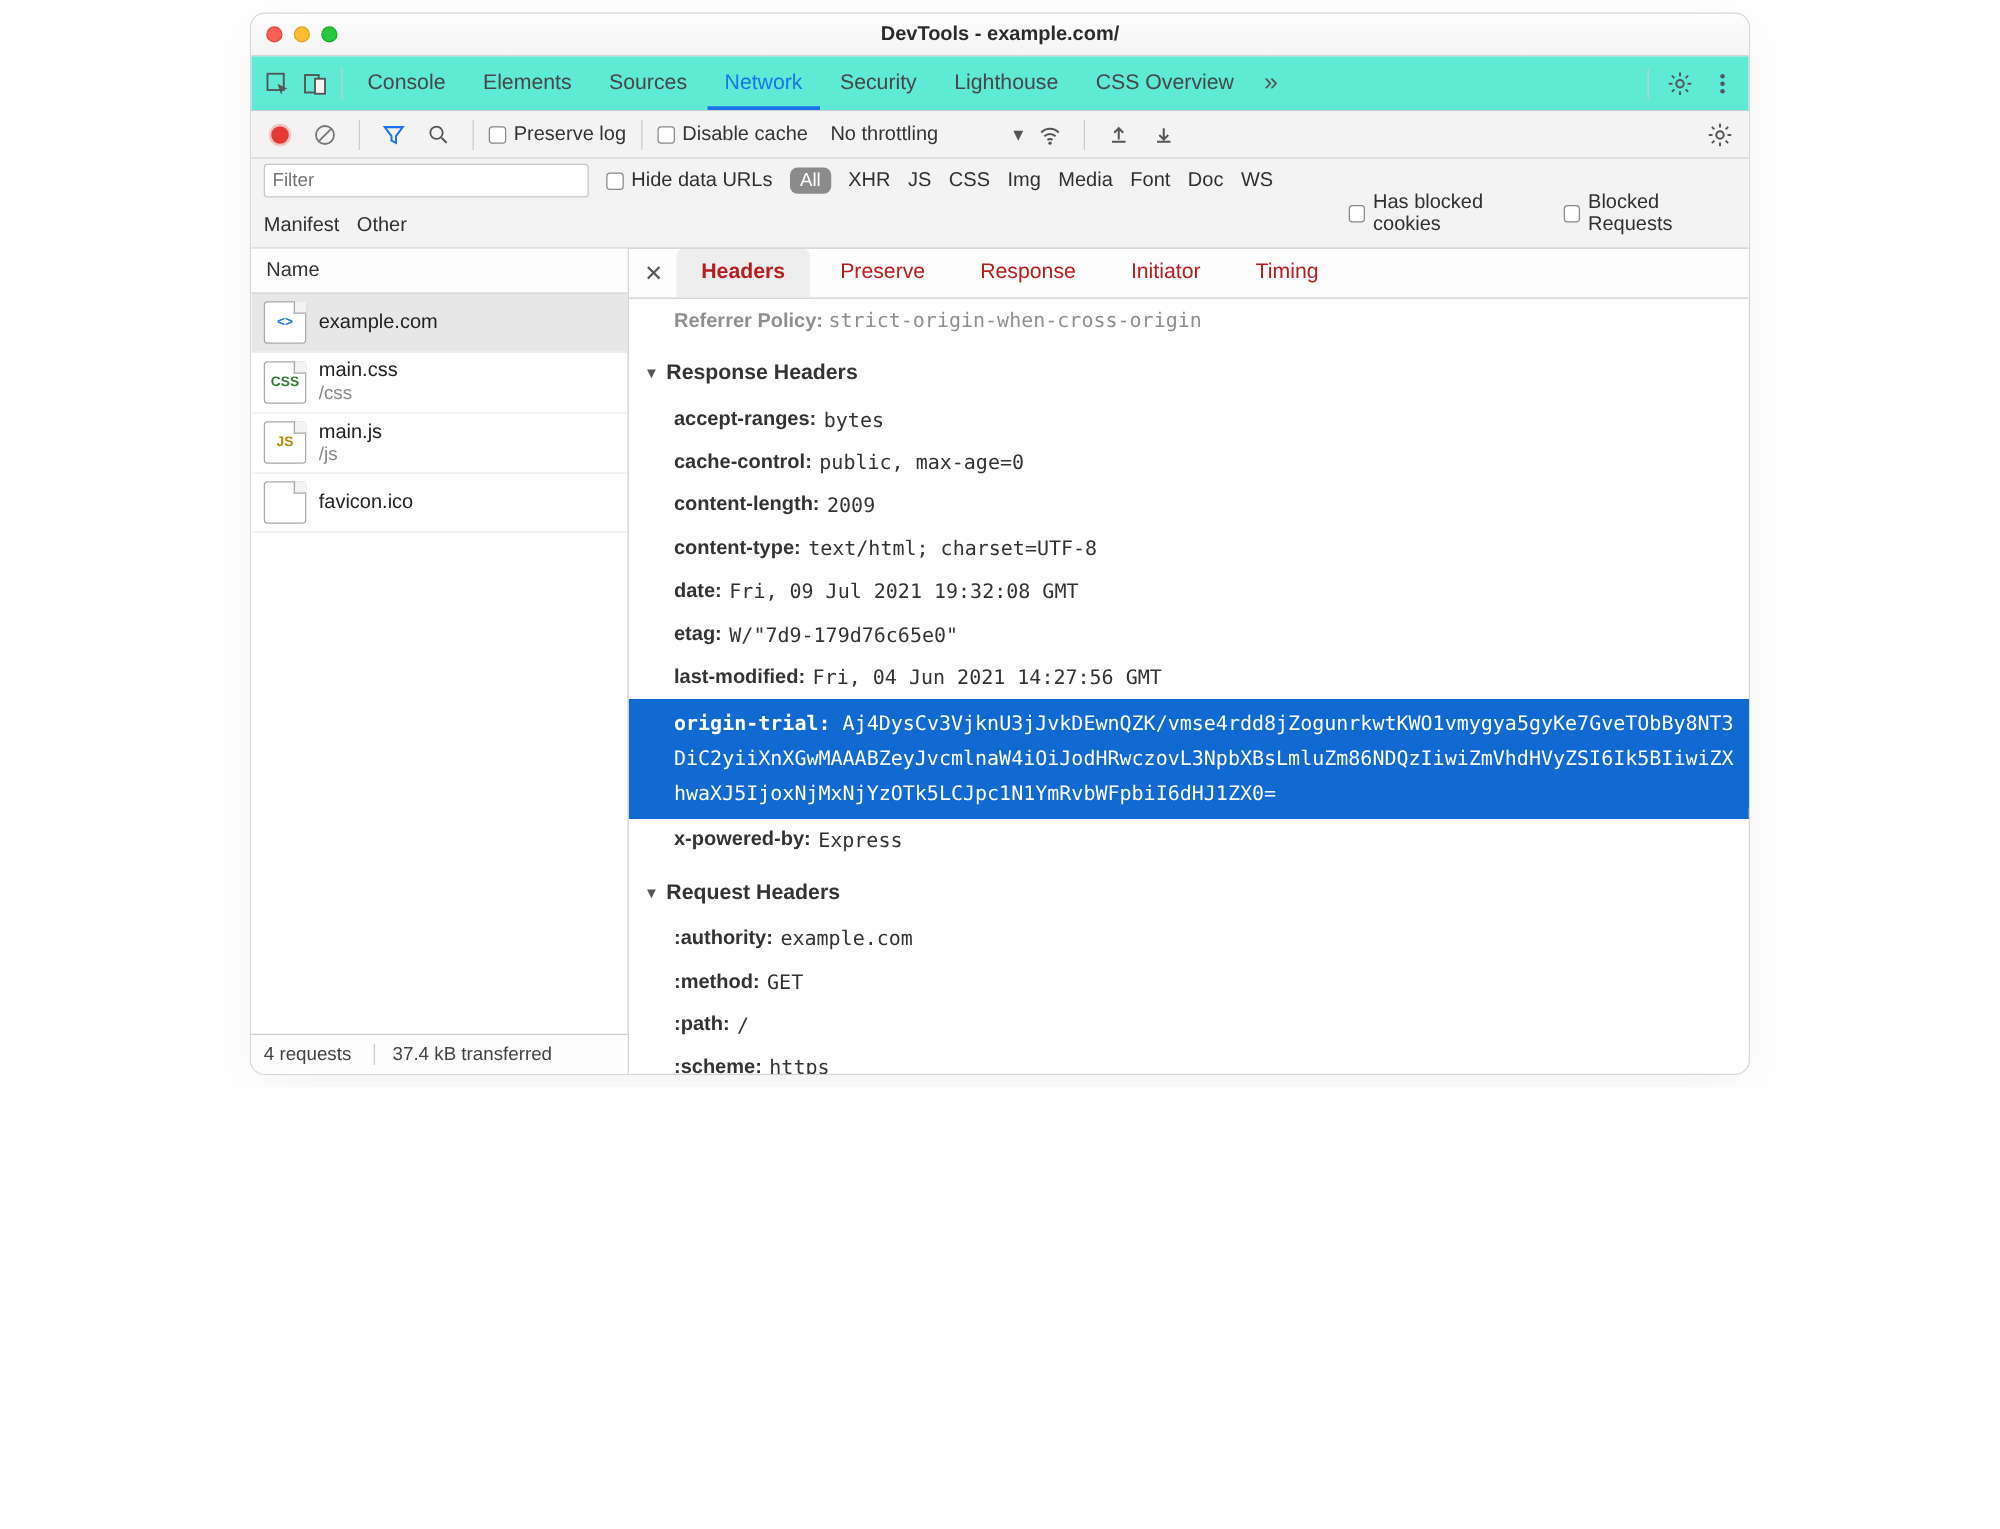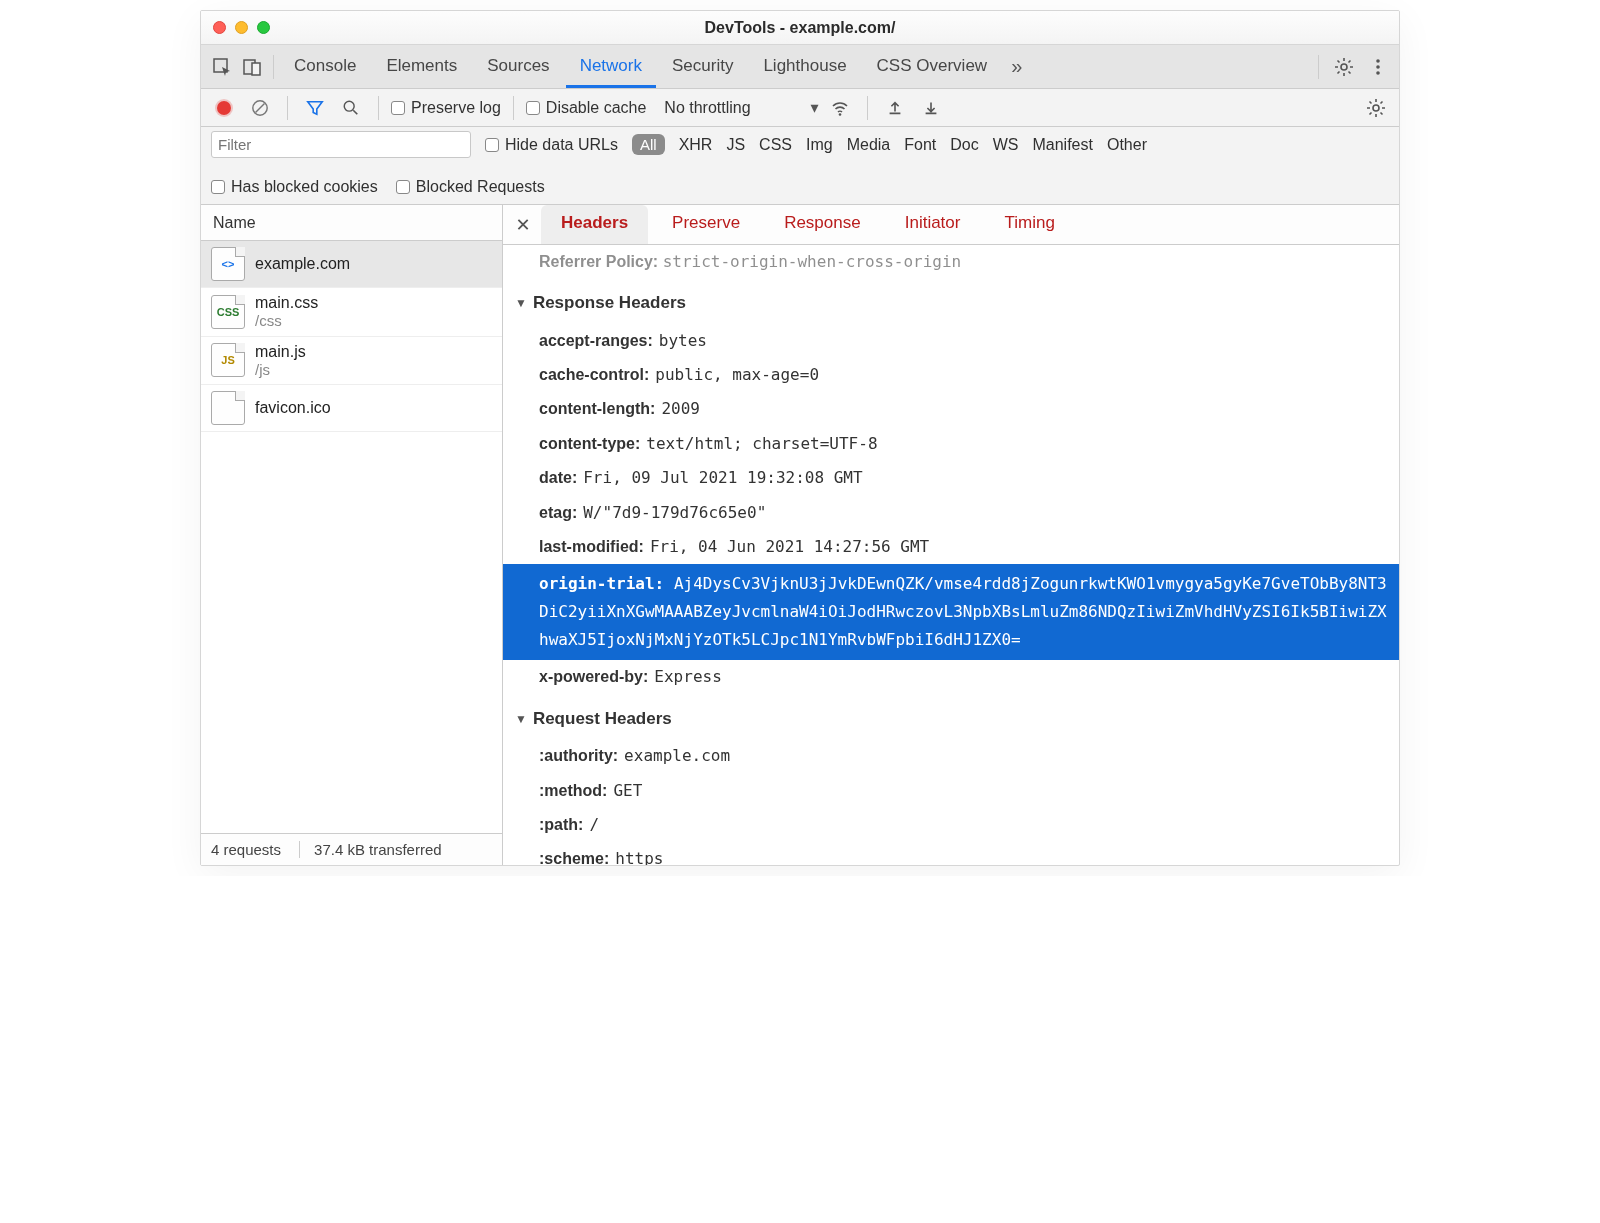--- a/index.html
+++ b/index.html
@@ -6,21 +6,21 @@
   body {
     font-family: -apple-system, BlinkMacSystemFont, "Segoe UI", Helvetica, Arial, sans-serif;
     background: #fff;
     color: #303030;
     font-size: 17px;
   }
   .window {
     width: 1200px;
     margin: 10px auto;
     border: 1px solid #d6d6d6;
-    border-radius: 2px;
+    border-radius: 12px;
     overflow: hidden;
     background: #fff;
     box-shadow: 0 10px 40px rgba(0,0,0,.05);
   }
   
   .titlebar {
     height: 34px;
     background: linear-gradient(#fdfdfd, #f4f4f4);
     border-bottom: 1px solid #d6d6d6;
     display: flex;
@@ -33,21 +33,21 @@
   .dot.red { background:#ff5f57; border:1px solid #e1463f; }
   .dot.yellow { background:#febc2e; border:1px solid #dfa023; }
   .dot.green { background:#28c840; border:1px solid #1aaa30; }
   .title {
     position:absolute; left:0; right:0; text-align:center;
     font-weight:600; font-size:16px; color:#2b2b2b; pointer-events:none;
   }
   
   .tabs-row {
     display:flex; align-items:center;
-    background:#e5e5e5; border-bottom:1px solid #ccc;
+    background:#5eead4; border-bottom:1px solid #ccc;
     padding:0 6px; height:44px; gap:0;
   }
   .tool-icon {
     width:30px; height:30px; display:flex; align-items:center; justify-content:center;
     color:#5a5a5a; cursor:pointer;
   }
   .vsep { width:1px; height:24px; background:#ccc; margin:0 6px; }
   .tabs { display:flex; gap:2px; align-items:center; flex:1; }
   .tab {
     padding:10px 14px 9px 14px; color:#474747; font-size:17px; cursor:pointer;
@@ -62,21 +62,21 @@
     border-bottom:1px solid #ccc; height:38px; padding:0 8px; gap:6px;
     font-size:16px; color:#333;
   }
   .rec { width:14px; height:14px; border-radius:50%; background:#e53935; box-shadow:0 0 0 2px rgba(229,57,53,.25); }
   .funnel { color:#1a73e8; }
   .chk { display:flex; align-items:center; gap:6px; }
   .chk-box { width:14px; height:14px; border:1.5px solid #888; border-radius:3px; background:#fff; }
   .subbar .spacer { flex:1; }
   
   .filterbar {
-    display:flex; flex-direction:column; background:#f3f3f3;
+    display:flex; flex-direction:row; background:#f3f3f3;
     border-bottom:1px solid #ccc; padding:4px 10px 8px 10px;
     font-size:16px;
   }
   .filter-row { display:flex; align-items:center; gap:14px; flex-wrap:wrap; }
   .filter-input {
     width:260px; padding:4px 6px; font-size:15px; border:1px solid #c8c8c8;
     border-radius:3px; background:#fff; color:#555;
   }
   .pill {
     background:#8b8b8b; color:#fff; border-radius:6px; padding:2px 8px; font-size:15px;

